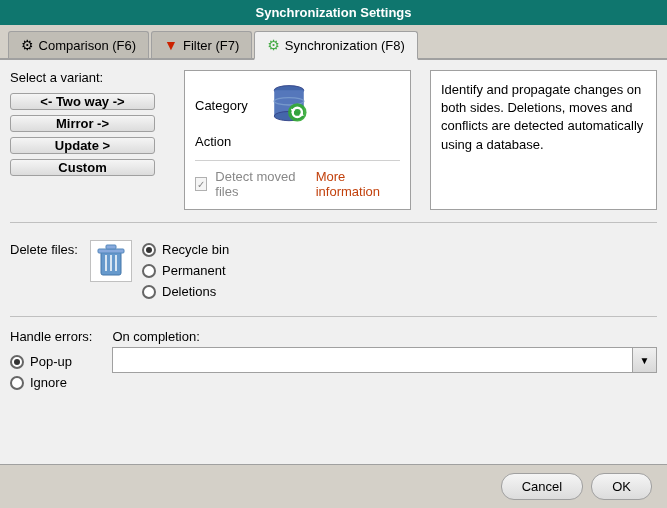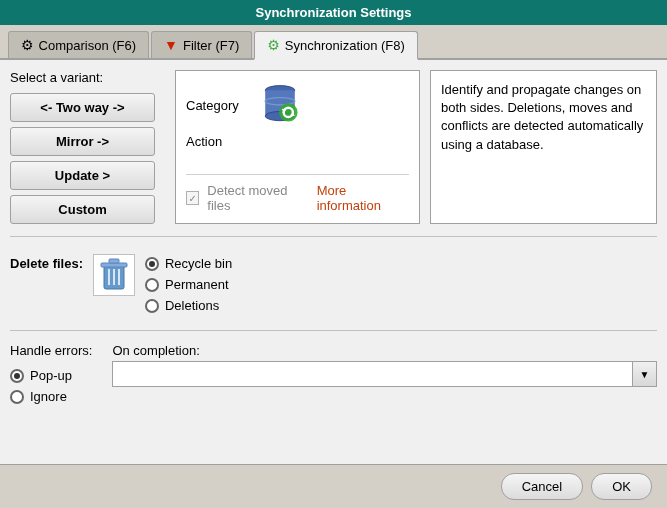--- a/index.html
+++ b/index.html
@@ -49,36 +49,36 @@
     .content-area {
       background: #f0f0f0;
       flex: 1;
       padding: 10px;
       display: flex;
       flex-direction: column;
       gap: 10px;
     }
     .top-section {
       display: flex;
-      gap: 10px;
+      gap: 19px;
     }
     .variants-panel {
       display: flex;
       flex-direction: column;
       gap: 5px;
       min-width: 155px;
     }
     .variants-label {
       font-size: 13px;
       margin-bottom: 3px;
     }
     .variant-btn {
       background: linear-gradient(to bottom, #f5f5f5, #dcdcdc);
       border: 1px solid #a0a0a0;
-      padding: 6px 10px;
+      padding: 0 10px;
       cursor: pointer;
       font-size: 13px;
       font-weight: bold;
       text-align: center;
       border-radius: 3px;
       width: 145px;
     }
     .sync-info-panel {
       border: 1px solid #a0a0a0;
       background: white;
@@ -152,21 +152,21 @@
     }
     .delete-section {
       display: flex;
       align-items: flex-start;
       gap: 10px;
       background: #f0f0f0;
       padding: 5px 0;
     }
     .delete-label {
       font-size: 13px;
-      font-weight: bold;
+      font-weight: normal;
       min-width: 70px;
       padding-top: 2px;
     }
     .recycle-icon-box {
       width: 42px;
       height: 42px;
       border: 1px solid #c0c0c0;
       background: white;
       display: flex;
       align-items: center;

